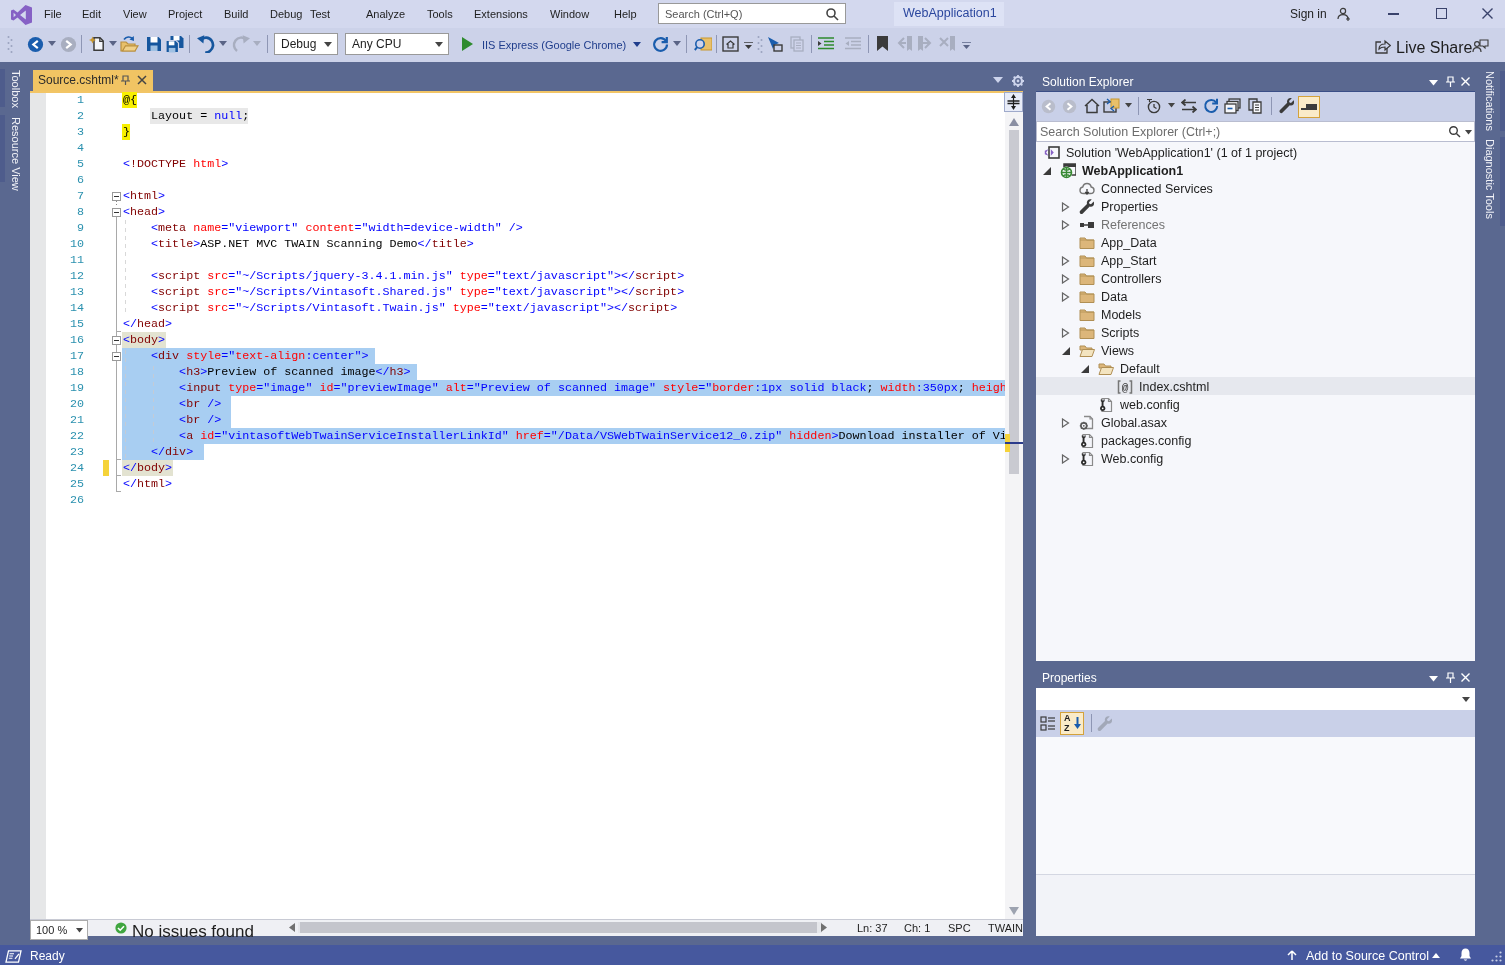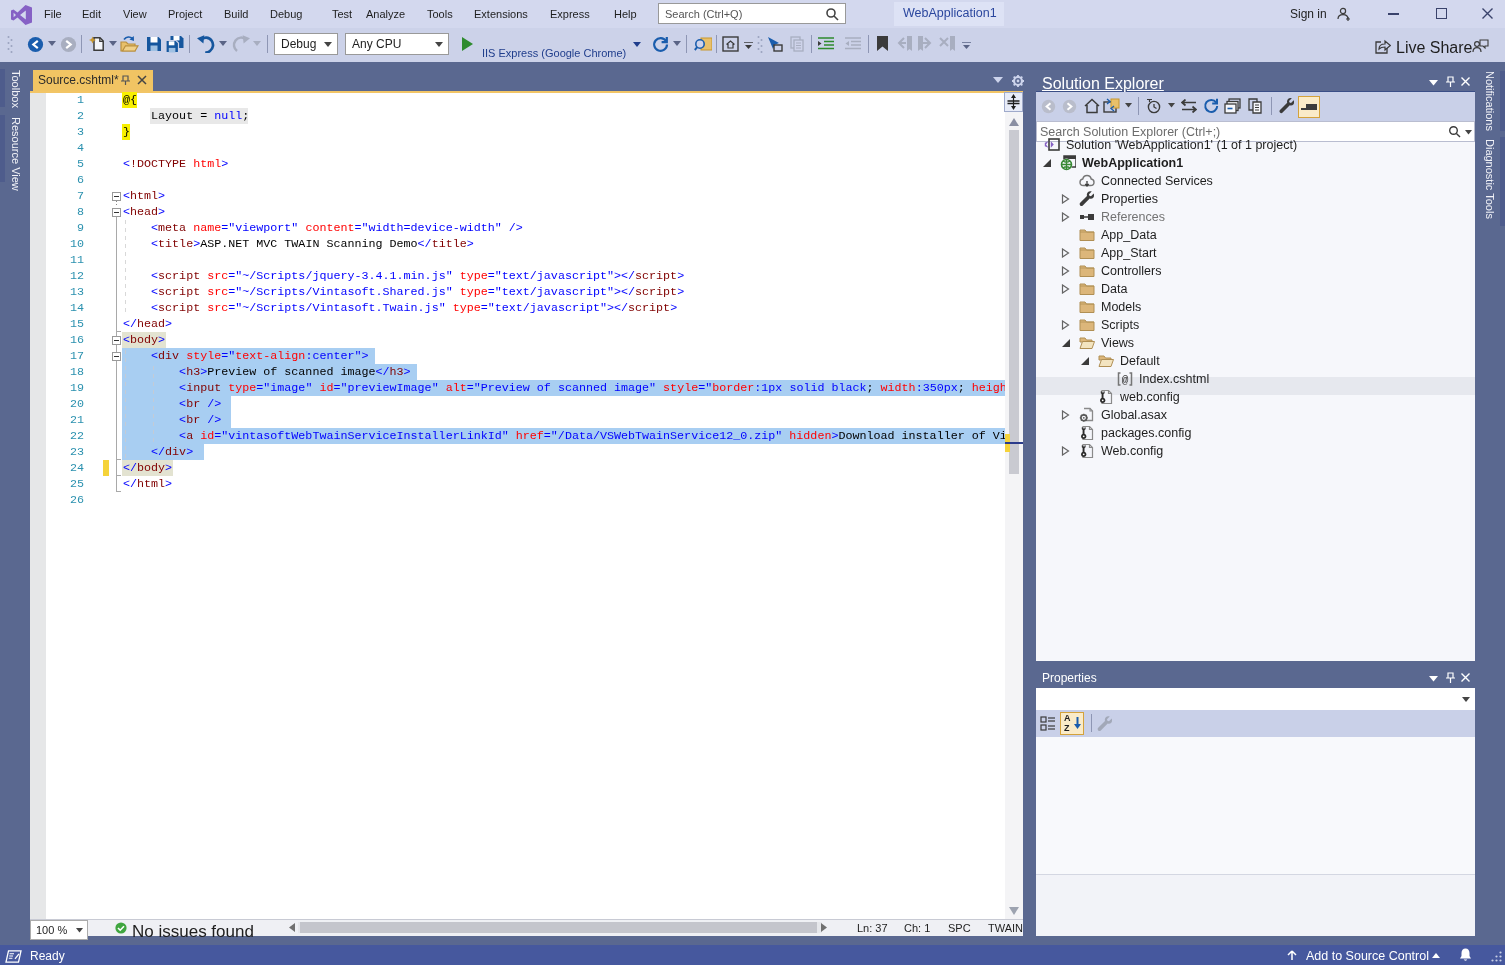--- a/index.html
+++ b/index.html
@@ -23,25 +23,25 @@
 <svg class="abs" style="left:11px;top:5px" width="22" height="20" viewBox="0 0 22 20">
   <path d="M14.5 0 L21 2.5 L21 17.5 L14.5 20 L6.5 12.6 L2.5 15.6 L0 14.4 L0 5.6 L2.5 4.4 L6.5 7.4 Z M2.6 7.8 L2.6 12.2 L5 10 Z M9 10 L14.8 14.6 L14.8 5.4 Z" fill="#8661C5"></path>
 </svg>
 
 <div class="abs menu" style="left:44px;">File</div>
 <div class="abs menu" style="left:82px;">Edit</div>
 <div class="abs menu" style="left:123px;">View</div>
 <div class="abs menu" style="left:168px;">Project</div>
 <div class="abs menu" style="left:224px;">Build</div>
 <div class="abs menu" style="left:270px;">Debug</div>
-<div class="abs menu" style="left:332px;">Test</div>
+<div class="abs menu" style="left:310px;">Test</div>
 <div class="abs menu" style="left:366px;">Analyze</div>
 <div class="abs menu" style="left:427px;">Tools</div>
 <div class="abs menu" style="left:474px;">Extensions</div>
-<div class="abs menu" style="left:550px;">Express</div>
+<div class="abs menu" style="left:550px;">Window</div>
 <div class="abs menu" style="left:614px;">Help</div>
 
 <div class="abs" style="left:658px;top:3px;width:188px;height:21px;background:#fff;border:1px solid #999;box-sizing:border-box;">
   <span style="position:absolute;left:6px;top:4px;font-size:11px;color:#555;">Search (Ctrl+Q)</span>
   <svg style="position:absolute;right:6px;top:3px" width="14" height="14" viewBox="0 0 14 14">
       <circle cx="6" cy="6" r="4" fill="none" stroke="#444" stroke-width="1.6"></circle>
       <line x1="9" y1="9" x2="13" y2="13" stroke="#444" stroke-width="1.6"></line>
     </svg>
 </div>
 
@@ -147,21 +147,21 @@
 <div class="abs" style="left:345px;top:33px;width:104px;height:22px;background:#fff;border:1px solid #999;box-sizing:border-box;">
  <span style="position:absolute;left:6px;top:3px;font-size:12px;color:#1e1e1e;">Any CPU</span>
  <svg style="position:absolute;right:5px;top:8px" width="8" height="6" viewBox="0 0 8 6">
       <path d="M0 0 L8 0 L4 5 Z" fill="#444"></path>
     </svg>
 </div>
 
 <svg class="abs" style="left:461px;top:37px" width="13" height="14" viewBox="0 0 13 14">
     <path d="M1 0 L12 7 L1 14 Z" fill="#2E8B2E"></path>
   </svg>
-<div class="abs" style="left:482px;top:47px;font-size:11px;color:#1F3D8C;">IIS Express (Google Chrome)</div>
+<div class="abs" style="left:482px;top:39px;font-size:11px;color:#1F3D8C;">IIS Express (Google Chrome)</div>
 <svg class="abs" style="left:633px;top:42px" width="8" height="6" viewBox="0 0 8 6">
     <path d="M0 0 L8 0 L4 5 Z" fill="#1F3D8C"></path>
   </svg>
 
 <svg class="abs" style="left:652px;top:36px" width="17" height="17" viewBox="0 0 17 17">
     <path d="M14 5 A 6.4 6.4 0 1 0 15 8.5" fill="none" stroke="#1A5DAD" stroke-width="2.2"></path>
     <path d="M14.8 1 L14.8 6.2 L9.6 6.2" fill="none" stroke="#1A5DAD" stroke-width="2.2"></path>
   </svg>
 <svg class="abs" style="left:673px;top:41px" width="8" height="6" viewBox="0 0 8 6">
     <path d="M0 0 L8 0 L4 5 Z" fill="#5a6486"></path>
@@ -382,21 +382,21 @@
     </svg>
   <div class="abs" style="left:827px;top:860px;font-size:11px;color:#1e1e1e;">Ln: 37</div>
   <div class="abs" style="left:874px;top:860px;font-size:11px;color:#1e1e1e;">Ch: 1</div>
   <div class="abs" style="left:918px;top:860px;font-size:11px;color:#1e1e1e;">SPC</div>
   <div class="abs" style="left:958px;top:860px;font-size:11px;color:#1e1e1e;">TWAIN</div>
 </div>
 
 <div id="se" class="abs" style="left:1036px;top:72px;width:439px;height:589px;background:#F6F7FB;">
 
   <div class="abs" style="left:0;top:0;width:439px;height:20px;background:#5A6890;border-bottom:1px solid #3A4E86;box-sizing:border-box;"></div>
-  <div class="abs" style="left:6px;top:3px;font-size:16px;color:#fff;text-decoration:underline;">Solution Explorer</div>
+  <div class="abs" style="left:6px;top:3px;font-size:12px;color:#fff;">Solution Explorer</div>
   <svg class="abs" style="left:393px;top:8px" width="9" height="6" viewBox="0 0 9 6">
       <path d="M0 0 L9 0 L4.5 5.5 Z" fill="#fff"></path>
     </svg>
   <svg class="abs" style="left:409px;top:4px" width="10" height="12" viewBox="0 0 10 12">
       <path d="M3 1 L8 1 L8 6 L3 6 Z M5.5 6 L5.5 11 M1 6 L10 6" stroke="#fff" stroke-width="1.2" fill="none"></path>
     </svg>
   <svg class="abs" style="left:425px;top:5px" width="9" height="9" viewBox="0 0 9 9">
       <path d="M0.5 0.5 L8.5 8.5 M8.5 0.5 L0.5 8.5" stroke="#fff" stroke-width="1.4"></path>
     </svg>
 
@@ -464,21 +464,21 @@
   <svg class="abs" style="left:412px;top:53px" width="13" height="13" viewBox="0 0 13 13">
       <circle cx="5.5" cy="5.5" r="3.8" fill="none" stroke="#3b3b3b" stroke-width="1.4"></circle>
       <line x1="8.4" y1="8.4" x2="12" y2="12" stroke="#3b3b3b" stroke-width="1.4"></line>
     </svg>
   <svg class="abs" style="left:429px;top:58px" width="7" height="5" viewBox="0 0 7 5">
       <path d="M0 0 L7 0 L3.5 4.5 Z" fill="#444"></path>
     </svg>
 
   <div class="abs" style="left:0;top:305px;width:439px;height:18px;background:#E6E8EE;"></div>
 
-  <div id="tree" class="abs" style="left: 0px; top: 64px; width: 439px; height: 324px;">
+  <div id="tree" class="abs" style="left: 0px; top: 72px; width: 439px; height: 324px;">
       <svg style="position:absolute;left:8px;top:1px" width="16" height="16" viewBox="0 0 16 16">
         <rect x="5" y="2" width="10" height="11" fill="none" stroke="#3b3b3b" stroke-width="1.6"></rect>
         <path d="M6.8 4.2 L9.8 7.5 L6.8 10.8 Z" fill="#8661C5"></path>
         <path d="M4.5 4.2 L0.8 5.8 L0.8 9.2 L4.5 10.8 L2 7.5 Z" fill="#8661C5" <="" svg=""></path>
       </svg>
       <div style="position:absolute;left:30px;top:2px;font-size:12.5px;color:#1e1e1e;">Solution 'WebApplication1' (1 of 1 project)</div>
       <svg style="position:absolute;left:6px;top:22px" width="10" height="10" viewBox="0 0 10 10">
         <path d="M9 1 L9 9 L1 9 Z" fill="#3b3b3b"></path>
       </svg>
       <svg style="position:absolute;left:24px;top:19px" width="16" height="16" viewBox="0 0 16 16">

